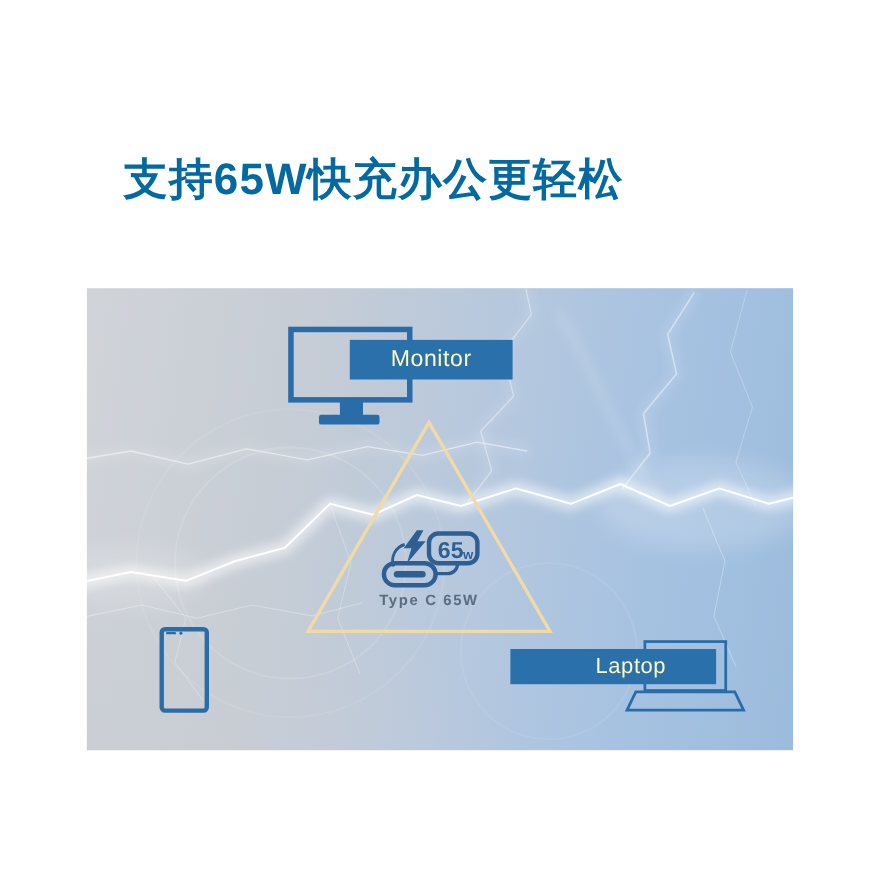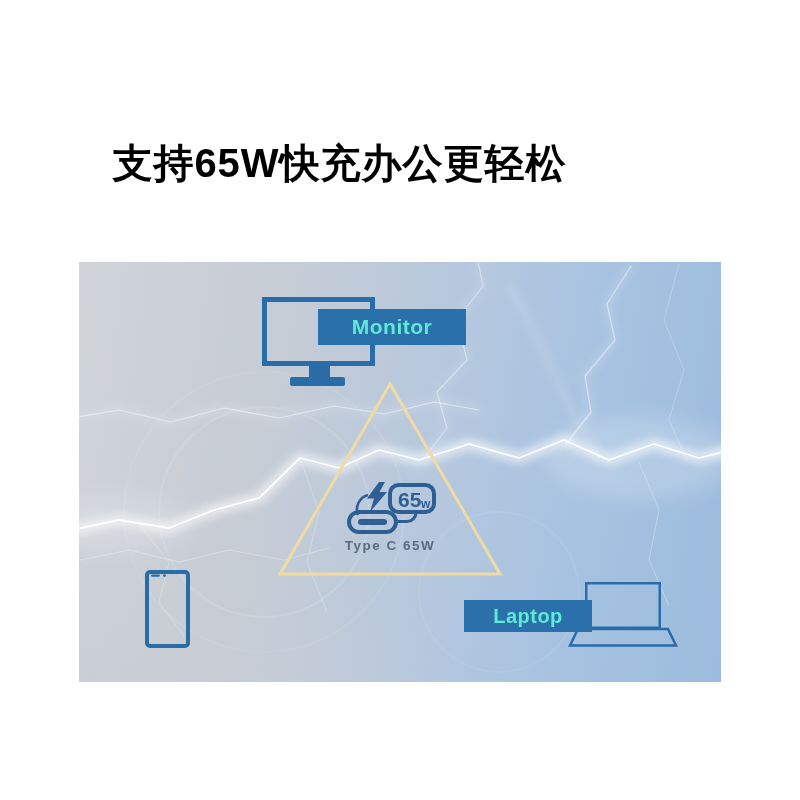--- a/index.html
+++ b/index.html
@@ -2,39 +2,39 @@
 <html><head>
 <meta charset="utf-8">
 <style>
   html,body{margin:0;padding:0;}
   body{
     width:800px;height:800px;position:relative;background:#ffffff;
     font-family:"Liberation Sans", sans-serif;overflow:hidden;
   }
   .page-title{
     position:absolute;top:141px;left:0;width:679px;margin:0;
-    text-align:center;font-size:40px;font-weight:700;color:#000000;
+    text-align:center;font-size:40px;font-weight:700;color:#0369a1;
     letter-spacing:1px;line-height:1.1;
   }
   .panel{
     position:absolute;left:79px;top:262px;width:642px;height:420px;
     background:
       radial-gradient(130% 90% at 0% 100%, rgba(201,205,212,0.85) 0%, rgba(201,205,212,0) 45%),
       linear-gradient(98deg,#d0d4d9 0%,#c7cdd5 28%,#b6c8de 55%,#a6c2e1 78%,#9cbcdd 100%);
     overflow:hidden;
   }
   .scene-svg{position:absolute;left:0;top:0;width:642px;height:420px;display:block;}
   .device-label{
-    position:absolute;background:#2a70aa;color:#5eead4;font-weight:700;
+    position:absolute;background:#2a70aa;color:#fef9c3;font-weight:400;
     display:flex;align-items:center;justify-content:center;
     letter-spacing:0.5px;z-index:3;font-family:"Liberation Sans", sans-serif;
   }
   .monitor-label{left:239px;top:47px;width:148px;height:36px;font-size:21px;}
   .smartphone-label{left:94px;top:337px;width:146px;height:34px;font-size:21px;}
-  .laptop-label{left:385px;top:338px;width:128px;height:32px;font-size:20px;}
+  .laptop-label{left:385px;top:328px;width:155px;height:32px;font-size:20px;padding-left:32px;}
   .svg-badge-num{font-family:"Liberation Sans", sans-serif;font-weight:700;}
   .svg-caption{font-family:"Liberation Sans", sans-serif;font-weight:700;}
 </style>
 </head>
 <body>
 
 <h1 class="page-title">支持65W快充办公更轻松</h1>
 
 <div class="panel">
 

